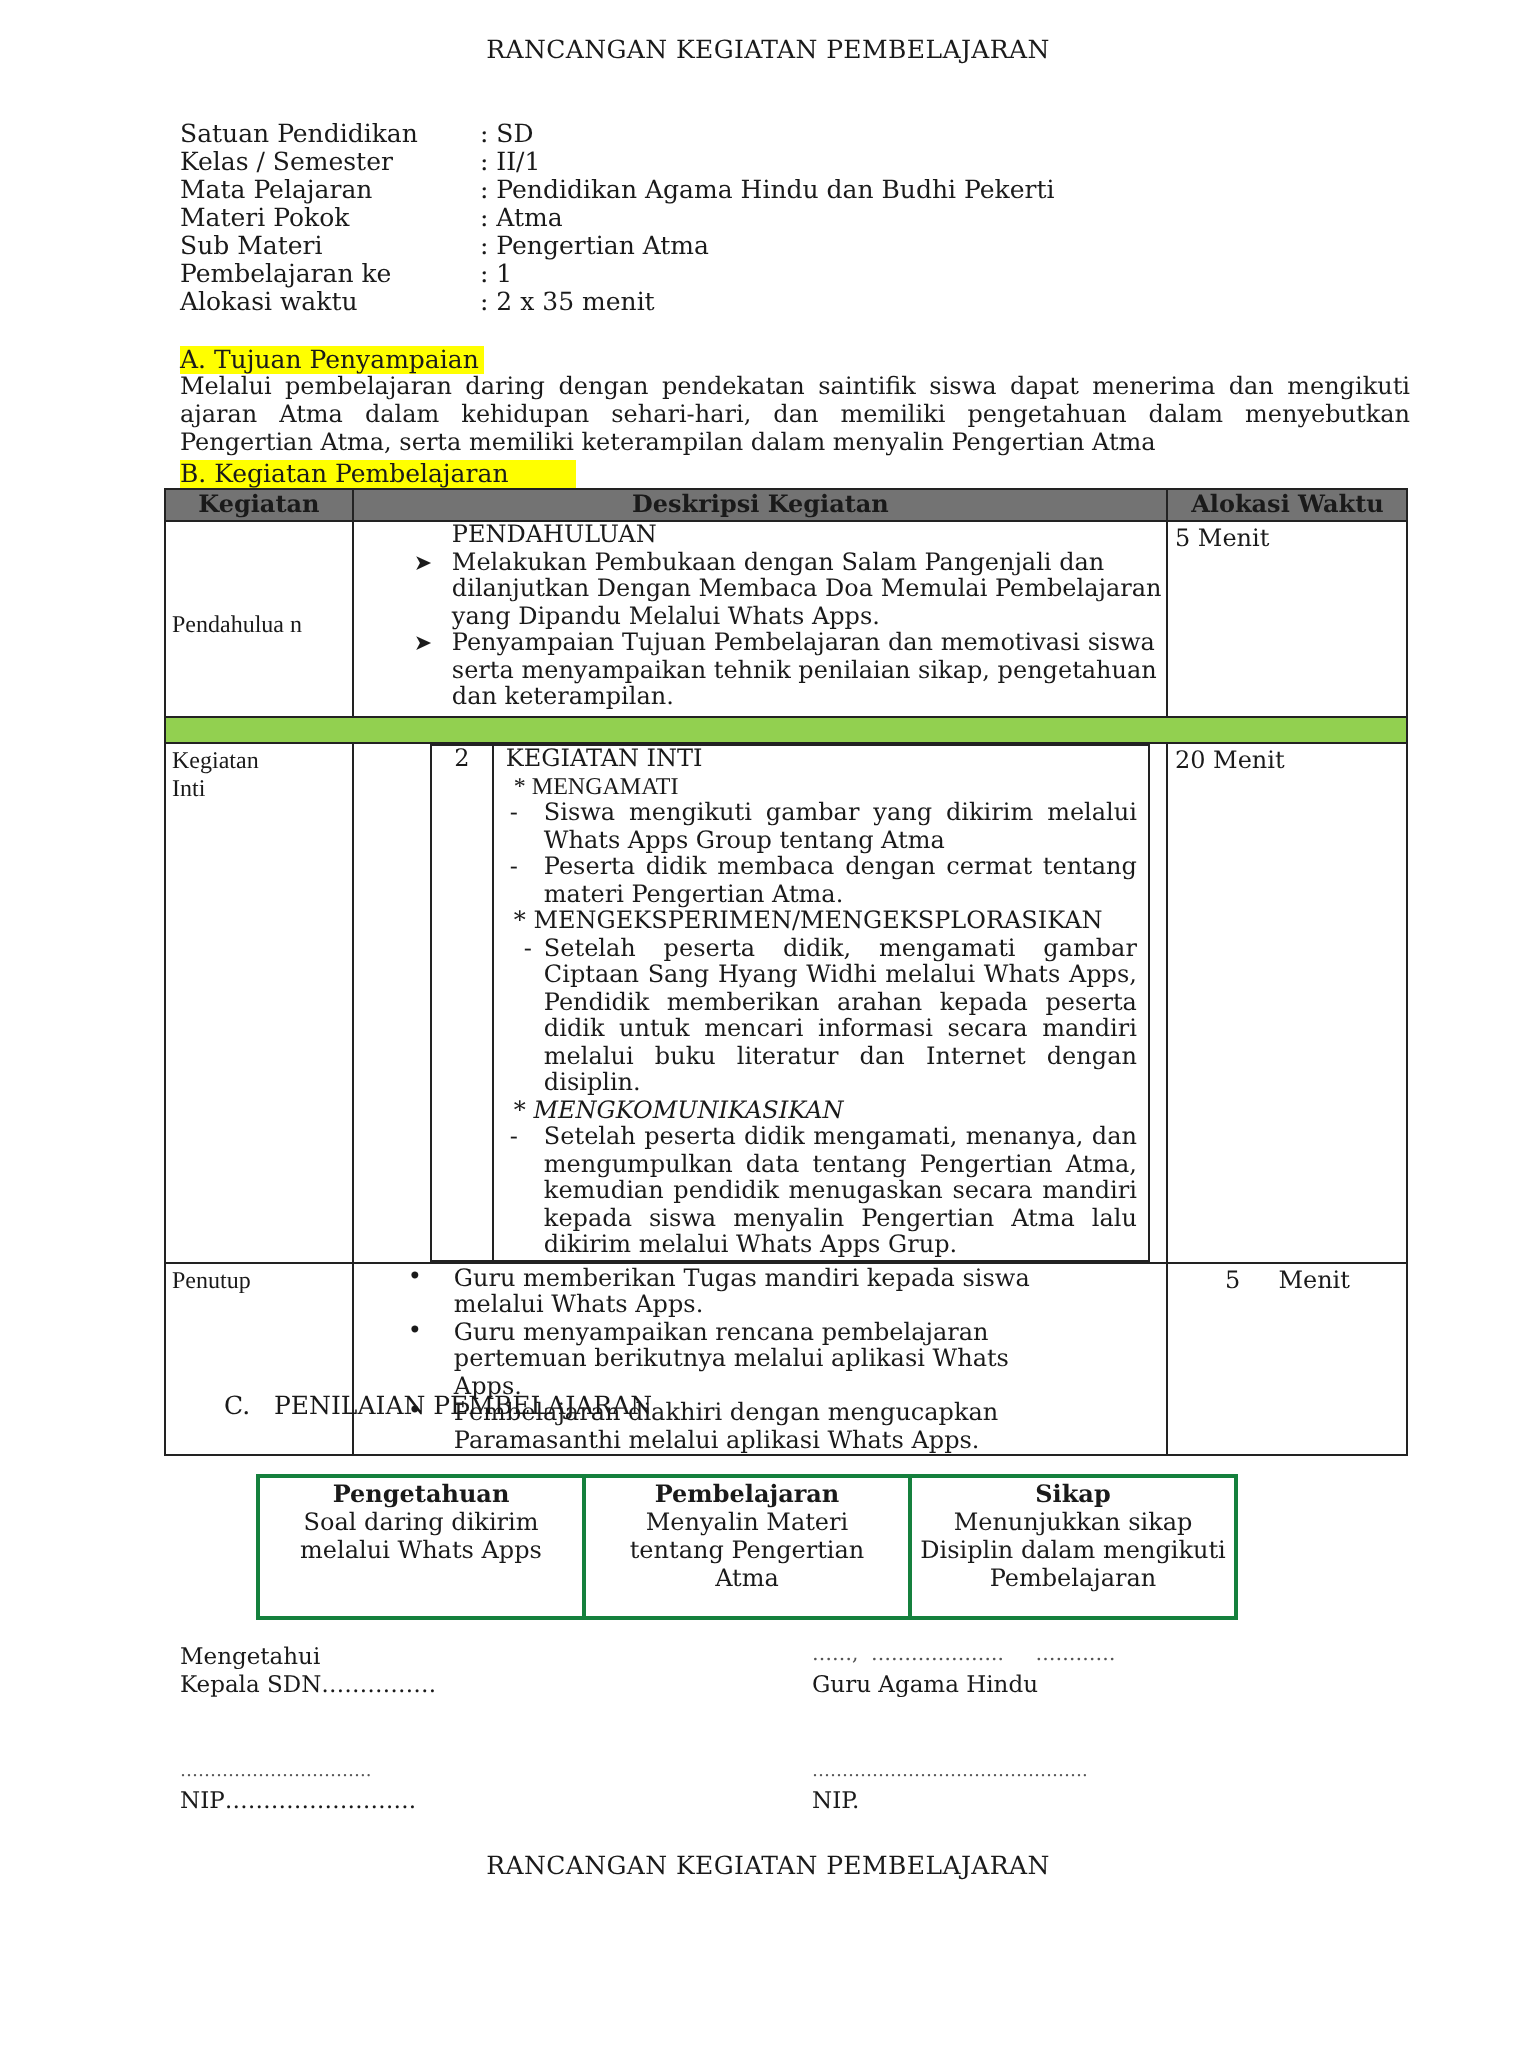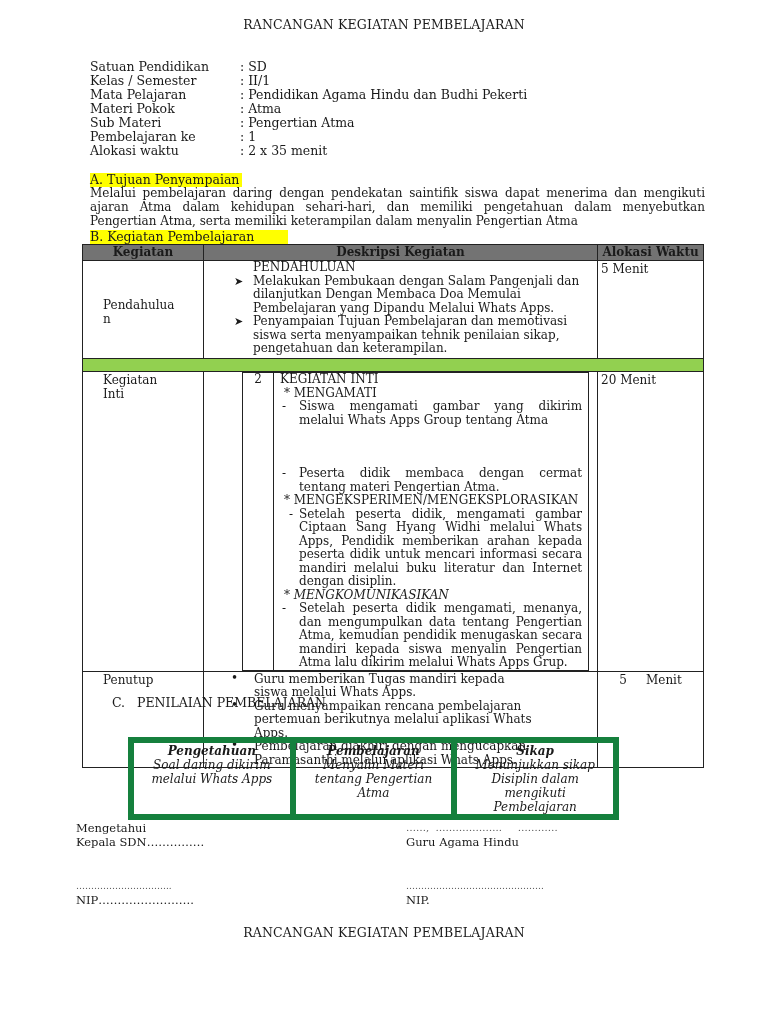--- a/index.html
+++ b/index.html
@@ -11,41 +11,41 @@
   .ident-row { position: absolute; left: 90px; height: 14px; line-height: 14px; font-size: 12.5px; white-space: nowrap; }
   .ident-row .lbl { position: absolute; left: 0; width: 150px; }
   .ident-row .val { position: absolute; left: 150px; }
   .hl { background: #ffff00; display: inline-block; padding: 0 2px 0 0; line-height: 14px; }
   .para { left: 90px; width: 615px; text-align: justify; font-size: 12px; line-height: 14px; }
 
   table.rpp { position: absolute; left: 82px; top: 244px; width: 622px; border-collapse: collapse; font-size: 12px; }
   table.rpp td, table.rpp th { border: 1px solid #222; vertical-align: top; }
   table.rpp th { background: #737373; font-weight: bold; font-size: 12px; height: 16px; line-height: 14px; text-align: center; }
   .green-row td { background: #92d050; height: 13px; }
-  .kg { padding: 1px 20px; line-height: 14px; }
+  .kg { padding: 1px 3px; line-height: 14px; font-family: Liberation Serif, serif; }
   .aw { padding: 1px 3px; line-height: 14px; }
   .desc { line-height: 13.5px; }
   .arrow-list { list-style: none; padding-left: 0; }
   .arrow-list li { position: relative; padding-left: 49px; }
   .arrow-list li .mk { position: absolute; left: 30px; top: 0; font-size: 11px; }
   .dot-list { list-style: none; }
   .dot-list li { position: relative; padding-left: 50px; }
   .dot-list li .mk { position: absolute; left: 27px; top: -1px; font-size: 12px; }
 
   .inner { width: 100%; border-collapse: collapse; }
   .inner td { border: none; }
   .inner .num-c { width: 31px; text-align: center; border-left: 1px solid #222; border-right: 1px solid #222; }
   .inner .body-c { border-right: 1px solid #222; padding: 0 6px 0 6px; text-align: justify; }
   .inner-wrap { padding-left: 38px; padding-right: 8px; }
   .sub { display: block; }
   .dash { display: block; padding-left: 17px; text-indent: -17px; text-align: justify; }
   .star { display: block; }
 
   table.nilai { position: absolute; left: 128px; top: 737px; width: 491px; border-collapse: collapse; font-size: 12px; }
-  table.nilai td { border: 6px solid #15803d; text-align: center; vertical-align: top; height: 71px; line-height: 14px; padding-top: 1px; width: 33.3%; font-style: italic; }
+  table.nilai td { border: 2px solid #15803d; text-align: center; vertical-align: top; height: 71px; line-height: 14px; padding-top: 1px; width: 33.3%; }
   table.nilai .hd { font-weight: bold; display: block; }
 
   .sig { font-size: 11.5px; line-height: 14px; }
 </style>
 </head>
 <body>
 
 <div class="page">
 
   <div class="abs title" style="top:17px;">RANCANGAN KEGIATAN PEMBELAJARAN</div>
@@ -126,23 +126,23 @@
         <span style="display:block; width:60px;">Kegiatan Inti</span>
       </td>
       <td class="desc" style="padding:0;">
         <div class="inner-wrap">
           <table class="inner">
             <tbody>
                   <tr>
               <td class="num-c">2</td>
               <td class="body-c" style="border-bottom:1px solid #222;">
                 <span class="sub">KEGIATAN INTI</span>
-                <span class="star" style="padding-left:4px;">* MENGAMATI</span>
-                <span class="dash" style="padding-left:19px;"><span style="display:inline-block; width:17px; text-indent:0;">-</span><span>Siswa mengamati gambar yang dikirim melalui Whats Apps Group tentang Atma</span></span>
-                <span class="dash" style="padding-left:19px;margin-top:40px;"><span style="display:inline-block; width:17px; text-indent:0;">-</span><span>Peserta didik membaca dengan cermat tentang materi Pengertian Atma.</span></span>
+                <span class="star" style="padding-left:4px;font-family:Liberation Serif, serif;">* MENGAMATI</span>
+                <span class="dash" style="padding-left:19px;"><span style="display:inline-block; width:17px; text-indent:0;">-</span><span>Siswa mengikuti gambar yang dikirim melalui Whats Apps Group tentang Atma</span></span>
+                <span class="dash" style="padding-left:19px;"><span style="display:inline-block; width:17px; text-indent:0;">-</span><span>Peserta didik membaca dengan cermat tentang materi Pengertian Atma.</span></span>
                 <span class="star" style="padding-left:4px;">*  MENGEKSPERIMEN/MENGEKSPLORASIKAN</span>
                 <span class="dash" style="padding-left:19px; text-indent:-10px;"><span style="display:inline-block; width:10px; text-indent:0;">-</span><span>Setelah peserta didik, mengamati gambar Ciptaan Sang Hyang Widhi melalui Whats Apps, Pendidik memberikan arahan kepada peserta didik untuk mencari informasi secara mandiri melalui buku literatur dan Internet dengan disiplin.</span></span>
                 <span class="star" style="padding-left:4px;font-style:italic;">*   MENGKOMUNIKASIKAN</span>
                 <span class="dash" style="padding-left:19px;"><span style="display:inline-block; width:17px; text-indent:0;">-</span><span>Setelah peserta didik mengamati, menanya, dan mengumpulkan data tentang Pengertian Atma, kemudian pendidik menugaskan secara mandiri kepada siswa menyalin Pengertian Atma lalu dikirim melalui Whats Apps Grup.</span></span>
               </td>
             </tr>
           </tbody>
               </table>
         </div>
       </td>
@@ -177,21 +177,21 @@
         <span style="display:block; padding:0 14px;">Menyalin Materi tentang Pengertian Atma</span>
       </td>
       <td>
         <span class="hd">Sikap</span>
         <span style="display:block; padding:0 4px;">Menunjukkan sikap Disiplin dalam mengikuti Pembelajaran</span>
       </td>
     </tr>
   </tbody>
     </table>
 
-  <div class="abs sig" style="left:76px; top:821px;">
+  <div class="abs sig" style="left:90px; top:821px;">
     <div>Mengetahui</div>
     <div>Kepala SDN……………</div>
     <div style="margin-top:30px; font-size:9px; color:#555;">…………………………..</div>
     <div>NIP…………………….</div>
   </div>
   <div class="abs sig" style="left:406px; top:821px;">
     <div style="font-size:10px; color:#555; white-space:pre;">……,  ………………..     …………</div>
     <div>Guru Agama Hindu</div>
     <div style="margin-top:30px; font-size:9px; color:#555;">……………………………………….</div>
     <div>NIP.</div>

